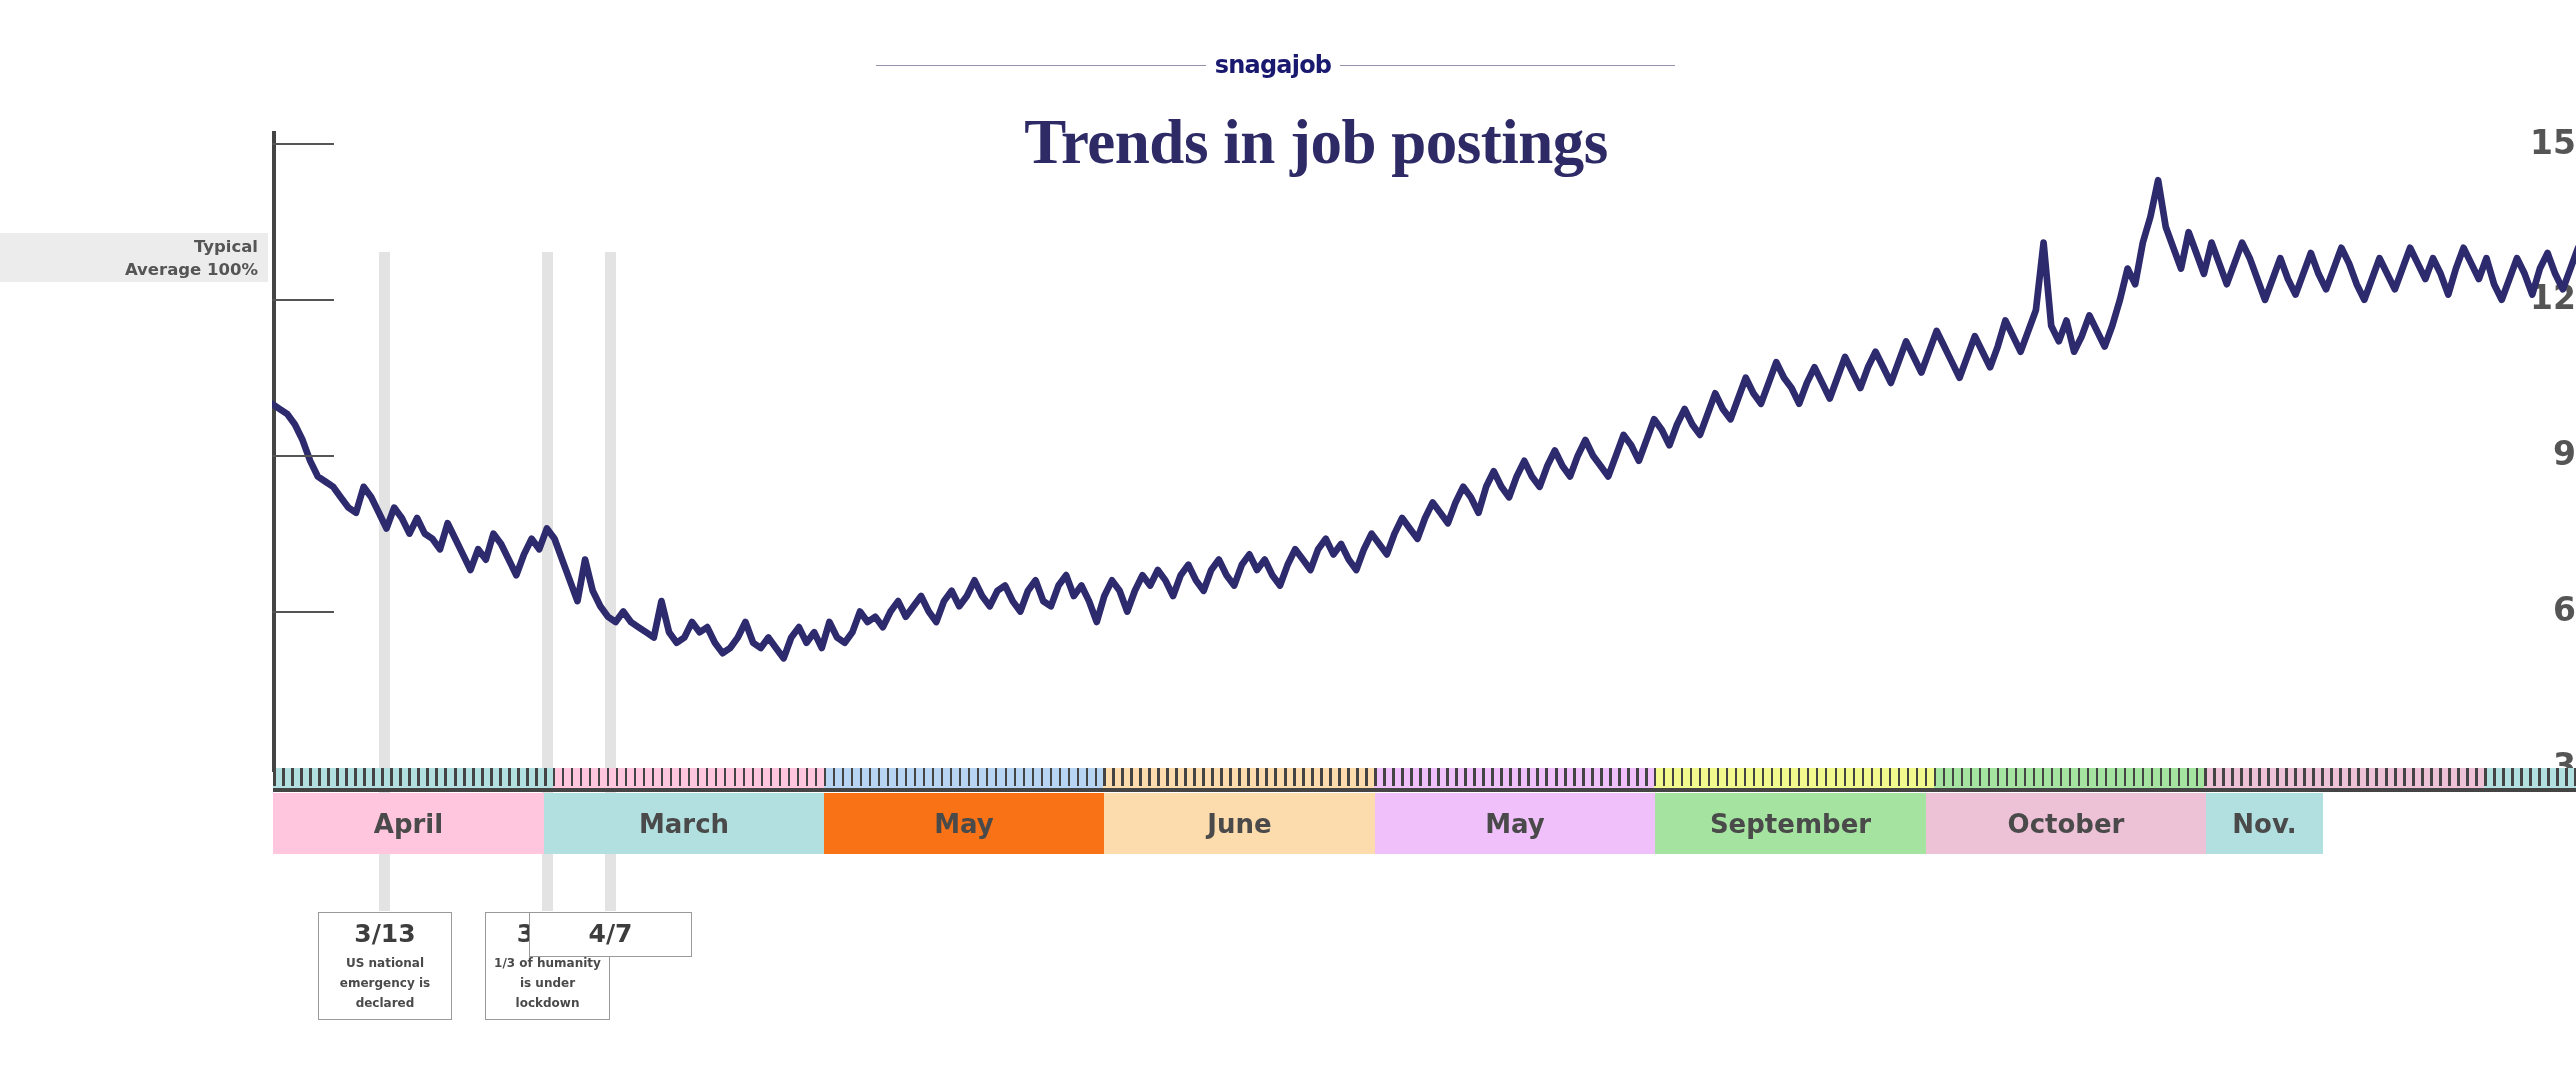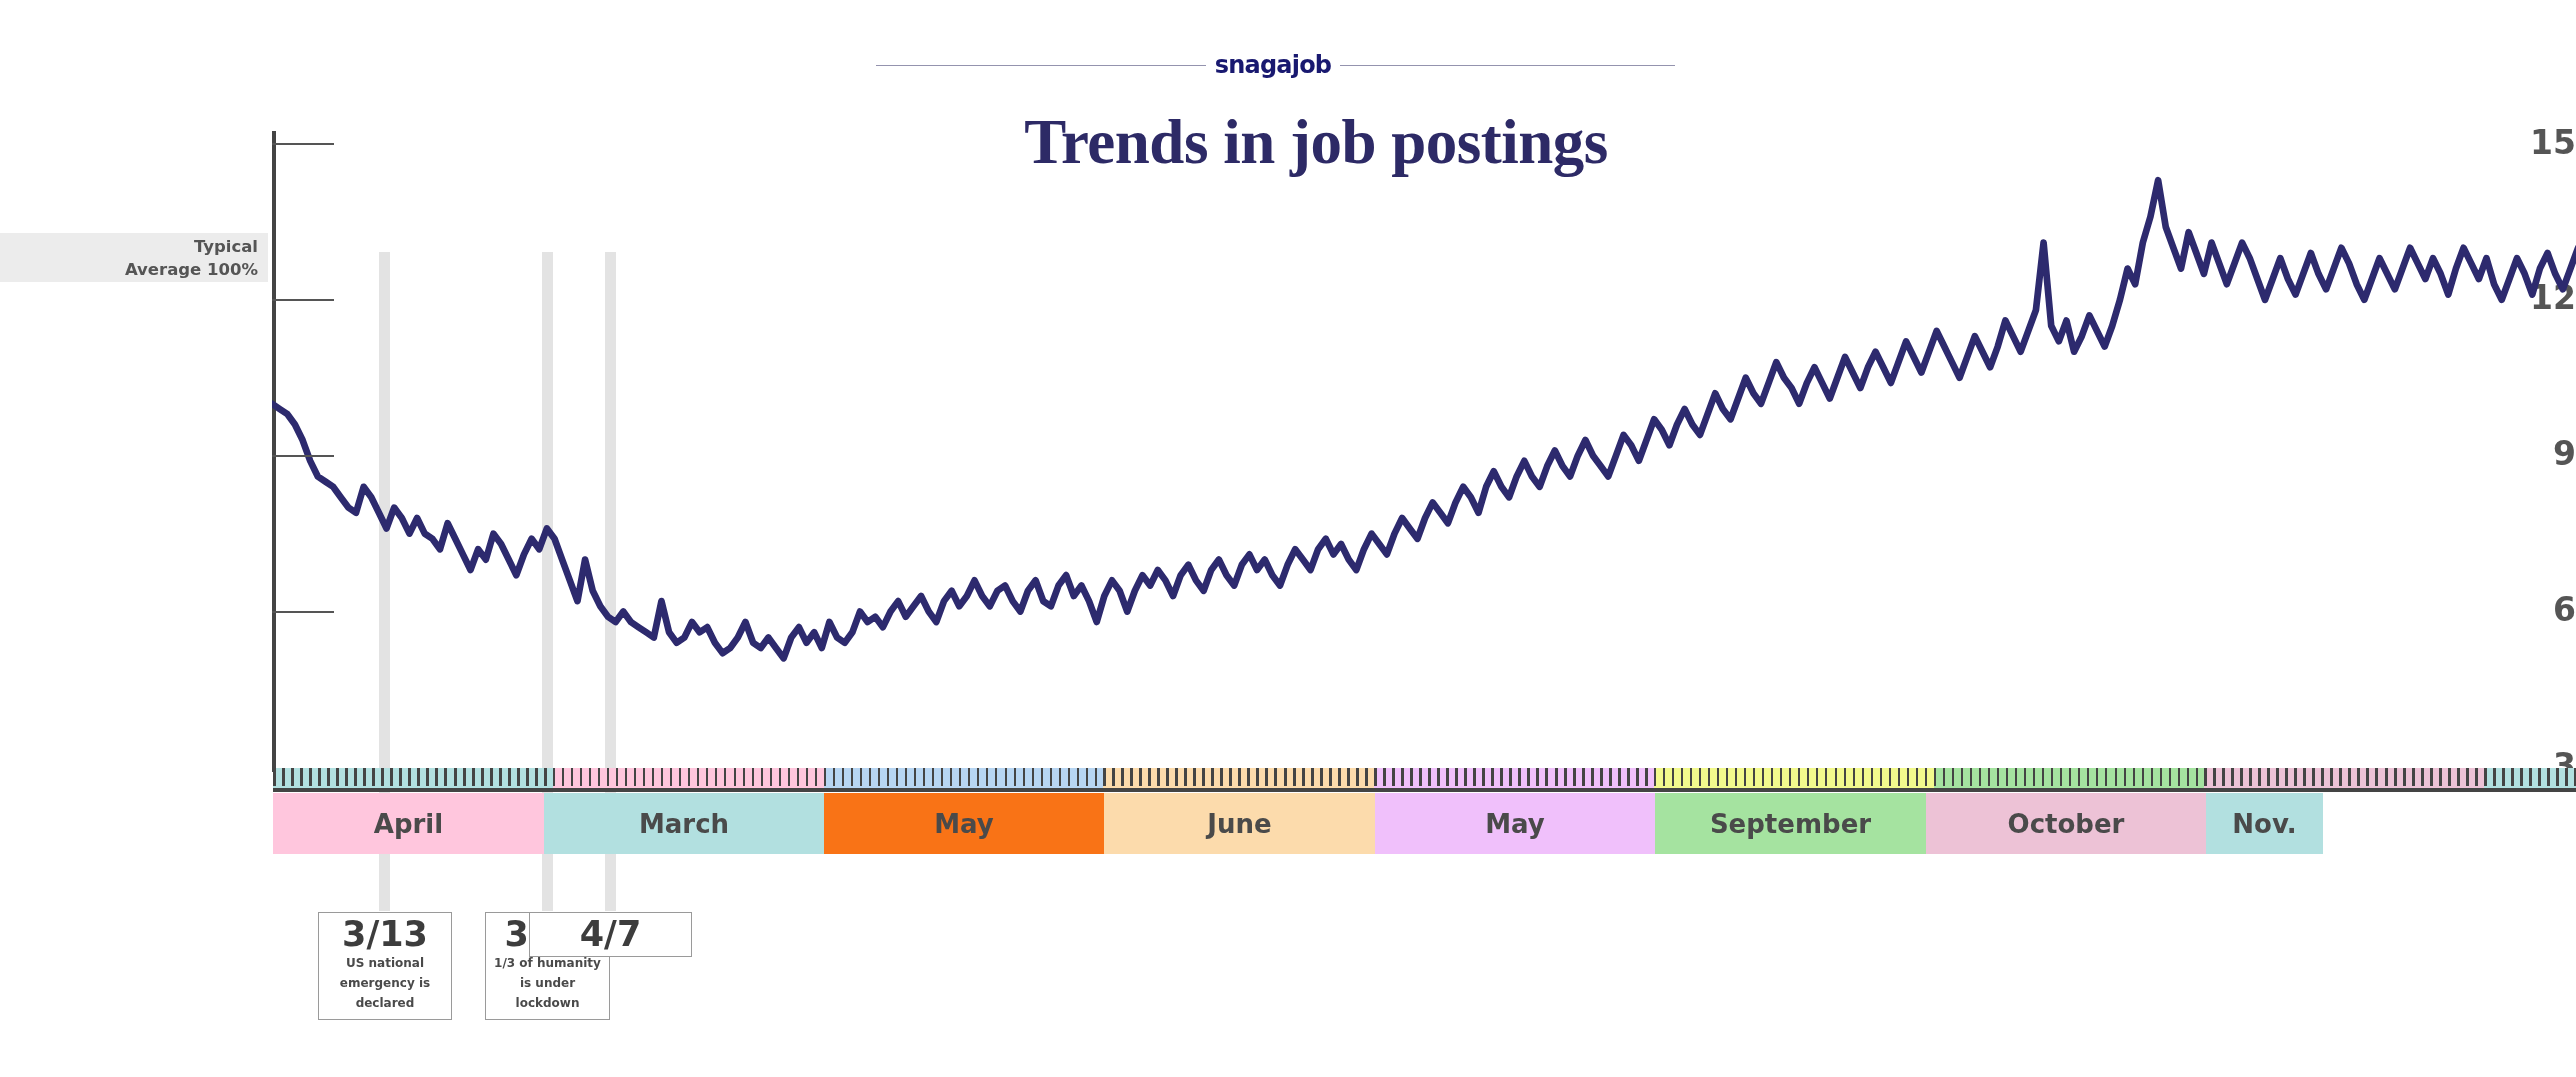--- a/index.html
+++ b/index.html
@@ -61,21 +61,21 @@
     height:100%;display:flex;align-items:center;justify-content:center;
     font-family:"DejaVu Sans",sans-serif;font-weight:bold;font-size:26px;color:#4a4a4a;
   }
 
   
   .note{
     position:absolute;border:1px solid #9a9a9a;background:#fff;
     box-sizing:border-box;padding:5.2px 4.1px 6.2px;text-align:center;
   }
   .note-date{
-    font-family:"DejaVu Sans",sans-serif;font-weight:bold;font-size:35px;
+    font-family:"DejaVu Sans",sans-serif;font-weight:bold;font-size:25px;
     color:#3d3d3d;line-height:32px;
   }
   .note-text{
     font-family:"DejaVu Sans",sans-serif;font-weight:bold;font-size:12px;
     color:#4a4a4a;line-height:20px;margin-top:3.1px;
   }
 </style>
 </head>
 <body>
 

